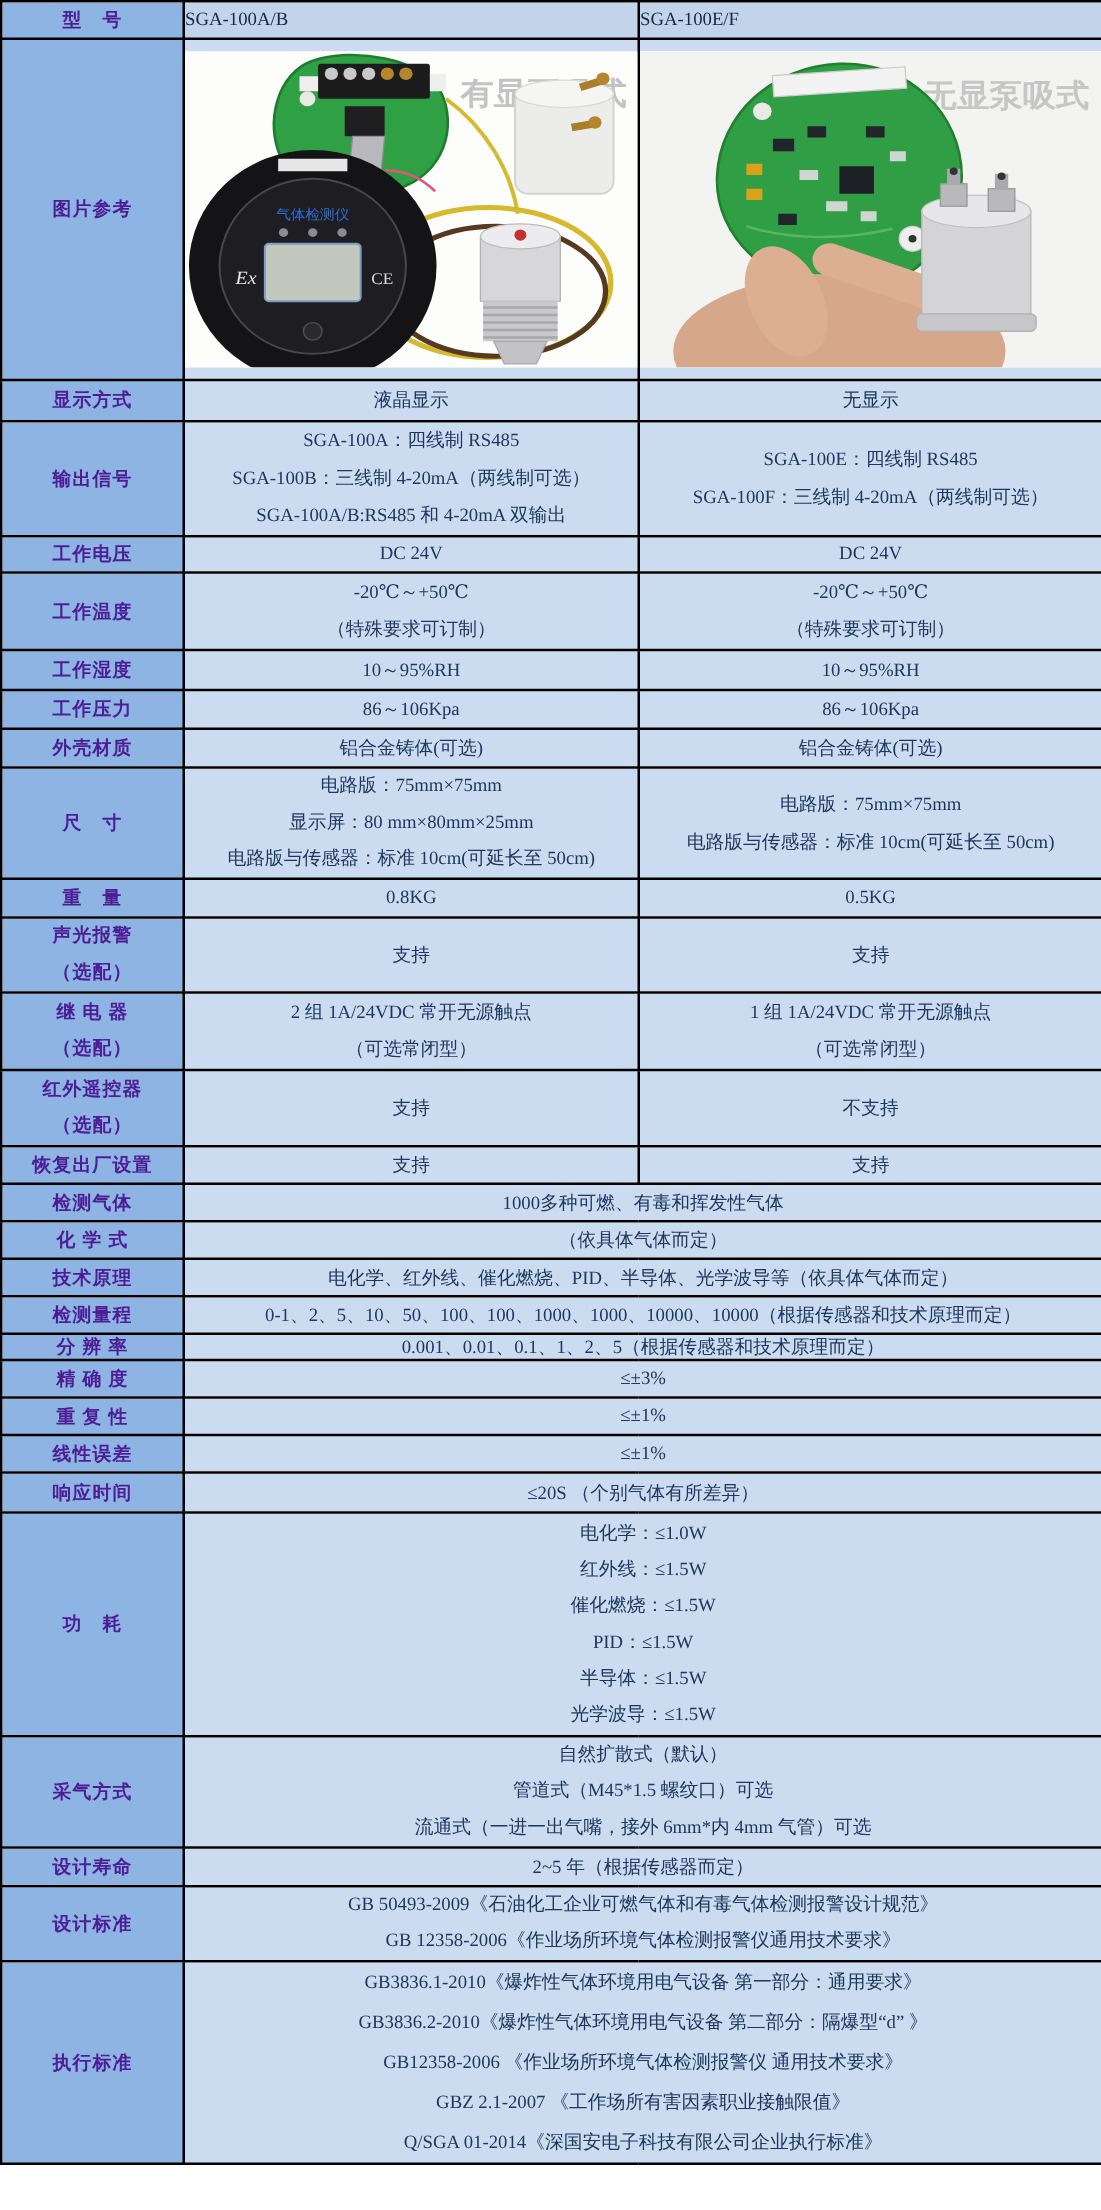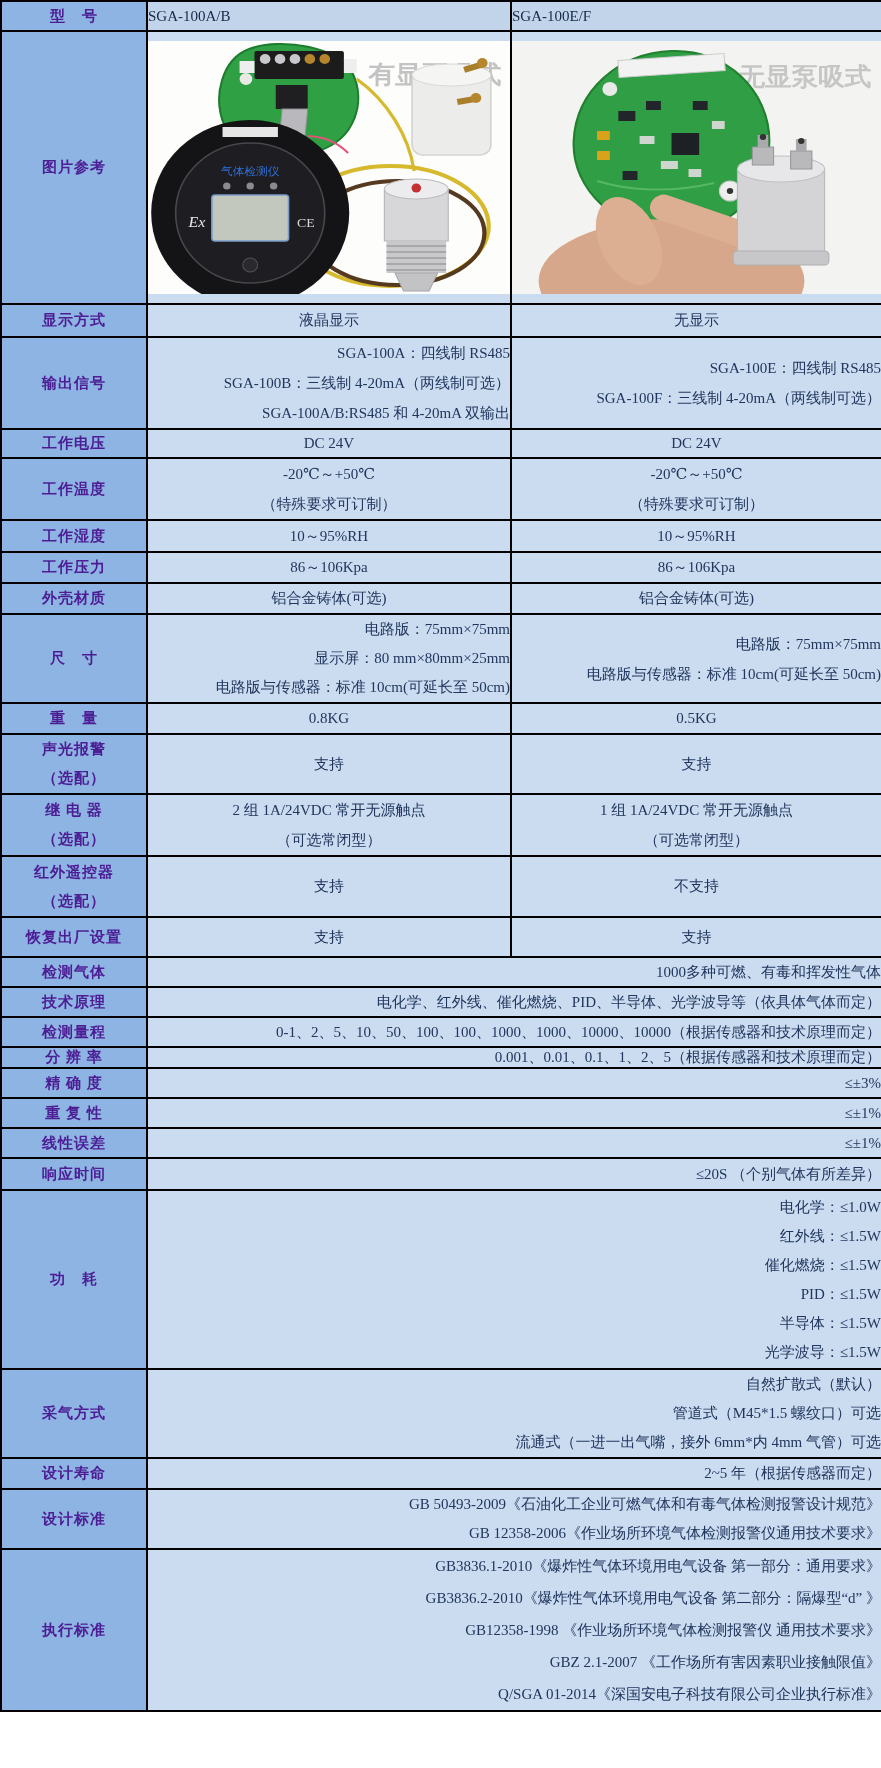--- a/index.html
+++ b/index.html
@@ -27,21 +27,21 @@
     letter-spacing:1px;
   }
   td.hcell{
     background:#c2d4ea;
     text-align:left;
     font-size:16px;
     color:#14294a;
   }
   td.cell{background:#cbdcf1;}
   .center{text-align:center;margin-left:13px;}
-  .lpad{padding-left:14px;text-align:right;}
+  .lpad{padding-left:14px;text-align:center;}
   .vtop{vertical-align:top;}
   .line{line-height:29px;white-space:nowrap;}
   .line30{line-height:30px;white-space:nowrap;}
   .line32{line-height:32px;white-space:nowrap;}
   .pt3{padding-top:3px;}
   td.photo-cell{background:#cbdcf1;padding:8px 10px;vertical-align:top;}
   .photo{background:#fdfdfc;width:100%;height:253px;position:relative;overflow:hidden;}
   .photo svg{display:block;width:100%;height:100%;}
 </style>
 </head>
@@ -276,31 +276,35 @@
 
 <tr style="height:61px">
   <td class="lab">
     <div class="line">红外遥控器</div>
     <div class="line">（选配）</div>
   </td>
   <td class="cell center">支持</td>
   <td class="cell center">不支持</td>
 </tr>
 
-<tr style="height:40px">
+<tr style="height:30px">
   <td class="lab">恢复出厂设置</td>
   <td class="cell center">支持</td>
   <td class="cell center">支持</td>
 </tr>
 
 <tr style="height:30px">
   <td class="lab">检测气体</td>
   <td class="cell lpad" colspan="2">1000多种可燃、有毒和挥发性气体</td>
 </tr>
 
+<tr style="height:30px">
+  <td class="lab">化 学 式</td>
+  <td class="cell lpad" colspan="2">（依具体气体而定）</td>
+</tr>
 
 <tr style="height:30px">
   <td class="lab">技术原理</td>
   <td class="cell lpad" colspan="2">电化学、红外线、催化燃烧、PID、半导体、光学波导等（依具体气体而定）</td>
 </tr>
 
 <tr style="height:30px">
   <td class="lab">检测量程</td>
   <td class="cell lpad" colspan="2">0-1、2、5、10、50、100、100、1000、1000、10000、10000（根据传感器和技术原理而定）</td>
 </tr>
@@ -363,21 +367,21 @@
     <div class="line">GB 50493-2009《石油化工企业可燃气体和有毒气体检测报警设计规范》</div>
     <div class="line">GB 12358-2006《作业场所环境气体检测报警仪通用技术要求》</div>
   </td>
 </tr>
 
 <tr style="height:161px">
   <td class="lab">执行标准</td>
   <td class="cell lpad" colspan="2">
     <div class="line32">GB3836.1-2010《爆炸性气体环境用电气设备 第一部分：通用要求》</div>
     <div class="line32">GB3836.2-2010《爆炸性气体环境用电气设备 第二部分：隔爆型“d” 》</div>
-    <div class="line32">GB12358-1998 《作业场所环境气体检测报警仪 通用技术要求》</div>
+    <div class="line32">GB12358-2006 《作业场所环境气体检测报警仪 通用技术要求》</div>
     <div class="line32">GBZ 2.1-2007 《工作场所有害因素职业接触限值》</div>
     <div class="line32">Q/SGA 01-2014《深国安电子科技有限公司企业执行标准》</div>
   </td>
 </tr>
 
 </tbody>
     </table>
 </div>
 
 </body></html>

